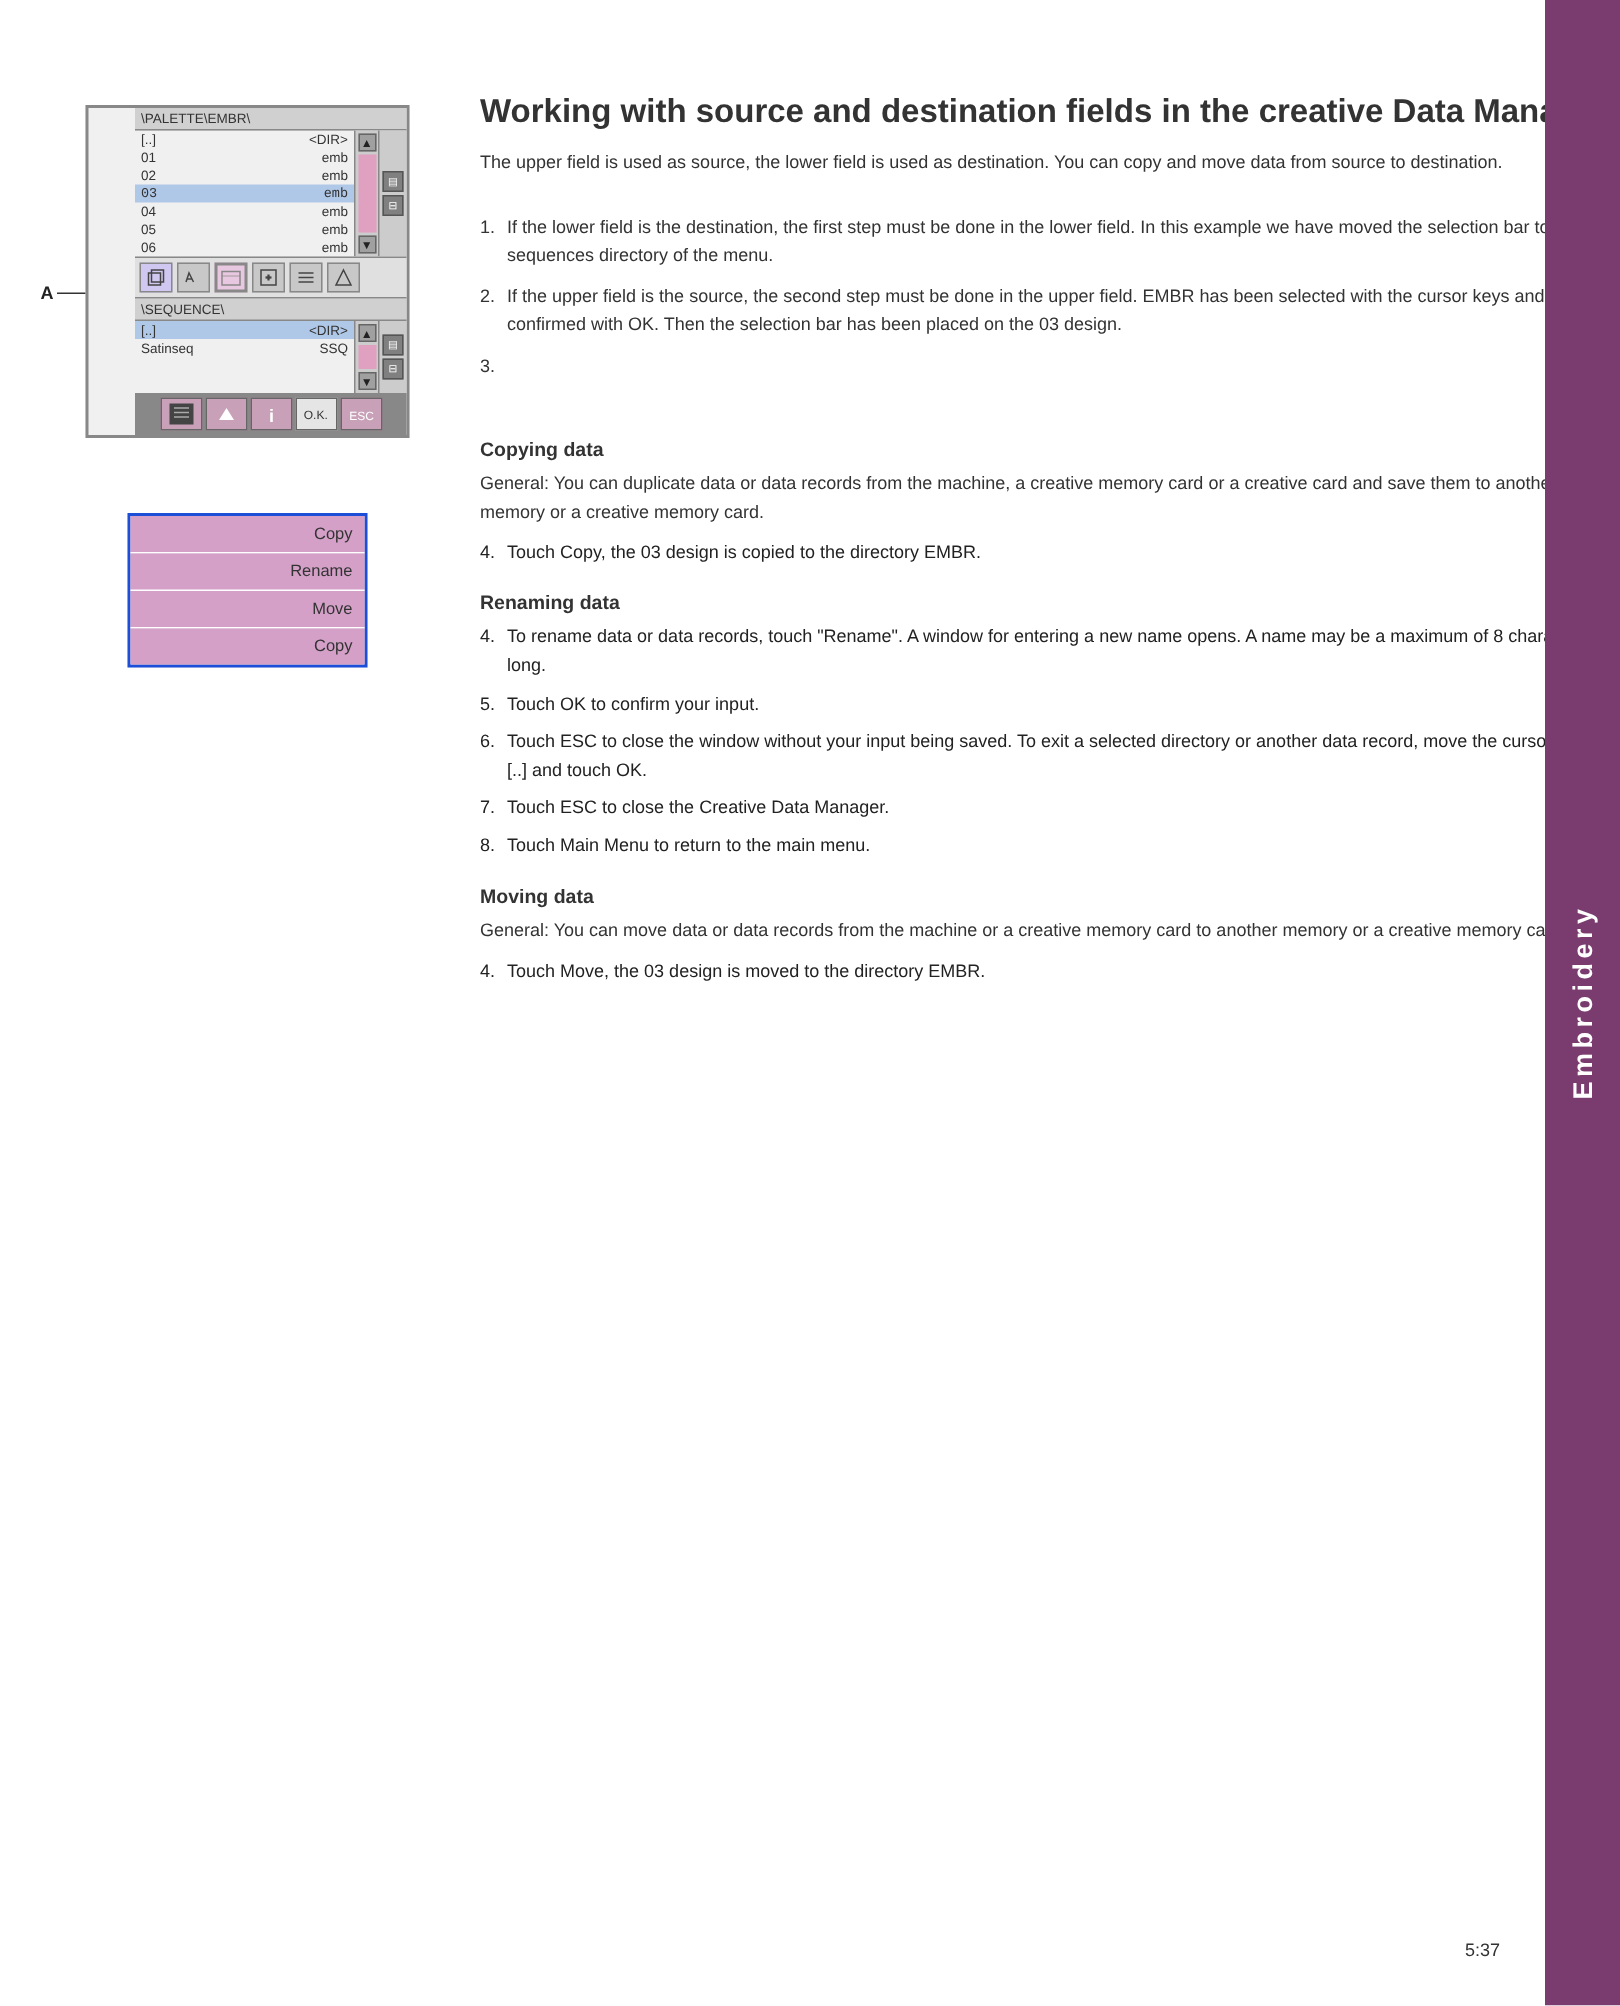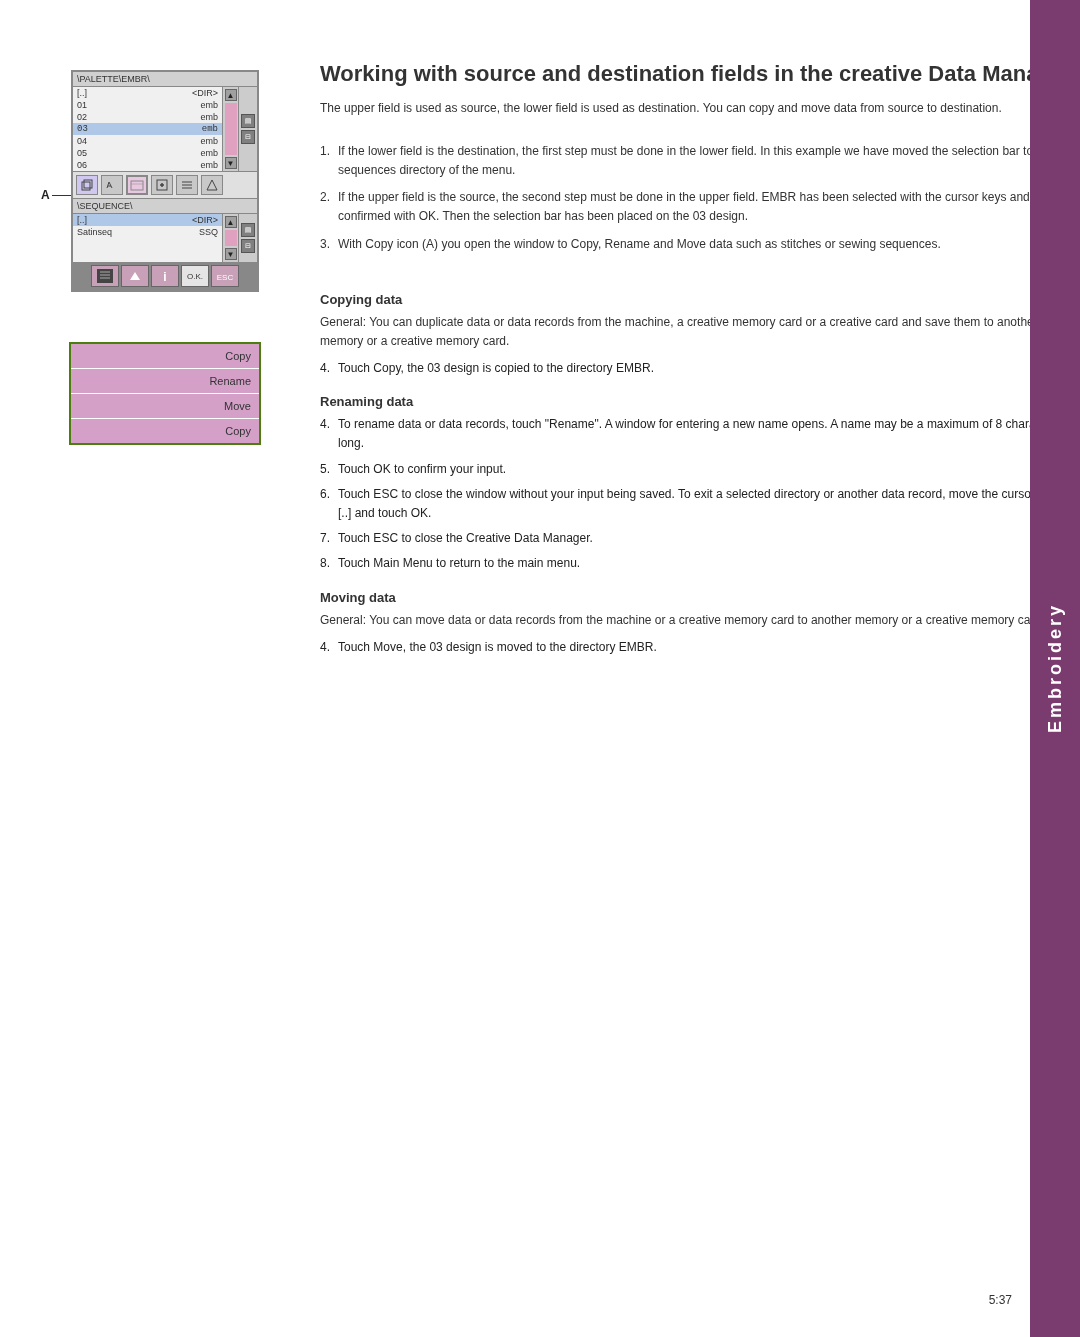--- a/index.html
+++ b/index.html
@@ -50,25 +50,26 @@
       font-size: 18px;
       font-weight: bold;
       writing-mode: vertical-rl;
       text-orientation: mixed;
       transform: rotate(180deg);
       letter-spacing: 3px;
     }
 
     
     .file-manager {
-      width: 188px;
+      width: 216px;
       border: 2px solid #888;
       background: #f0f0f0;
       font-size: 10px;
       position: relative;
+      padding-left: 31px;
     }
 
     .fm-header {
       background: #d0d0d0;
       padding: 2px 4px;
       font-size: 9px;
       color: #333;
       border-bottom: 1px solid #888;
     }
 
@@ -165,22 +166,22 @@
       font-size: 7px;
     }
 
     .fm-bottom-btn.esc {
       background: #c8a0b8;
       color: #fff;
     }
 
     
     .copy-panel {
-      width: 192px;
-      border: 2px solid #4d7c0f;
+      width: 160px;
+      border: 2px solid #1d4ed8;
       background: #f0f0f0;
       margin-top: 10px;
     }
 
     .copy-btn {
       display: flex;
       align-items: center;
       justify-content: flex-end;
       padding: 6px 8px;
       background: #d4a0c8;
@@ -246,21 +247,21 @@
     .subsection-text {
       font-size: 12px;
       color: #333;
       line-height: 1.6;
       margin-bottom: 8px;
     }
 
     .page-number {
       position: absolute;
       bottom: 30px;
-      right: 68px;
+      right: 80px;
       font-size: 12px;
       color: #333;
     }
   </style>
 </head>
 <body>
 
 <div class="page-container">
 
   <div style="display:flex; flex:1; gap:30px; position:relative;">
@@ -446,21 +447,20 @@
         <li>
           <span class="list-num">1.</span>
           <span>If the lower field is the destination, the first step must be done in the lower field. In this example we have moved the selection bar to the sequences directory of the menu.</span>
         </li>
         <li>
           <span class="list-num">2.</span>
           <span>If the upper field is the source, the second step must be done in the upper field. EMBR has been selected with the cursor keys and confirmed with OK. Then the selection bar has been placed on the 03 design.</span>
         </li>
         <li>
           <span class="list-num">3.</span>
-          <span>With Copy icon (A) you open the window to Copy, Rename and Move data such as stitches or sewing sequences.</span>
         </li>
       </ol>
 
       <div style="height:30px;"></div>
 
       <div class="subsection">
         <h2 class="subsection-title">Copying data</h2>
         <p class="subsection-text">General: You can duplicate data or data records from the machine, a creative memory card or a creative card and save them to another memory or a creative memory card.</p>
         <div style="display:flex; gap:8px; font-size:12px; line-height:1.6;">
           <span>4.</span>

